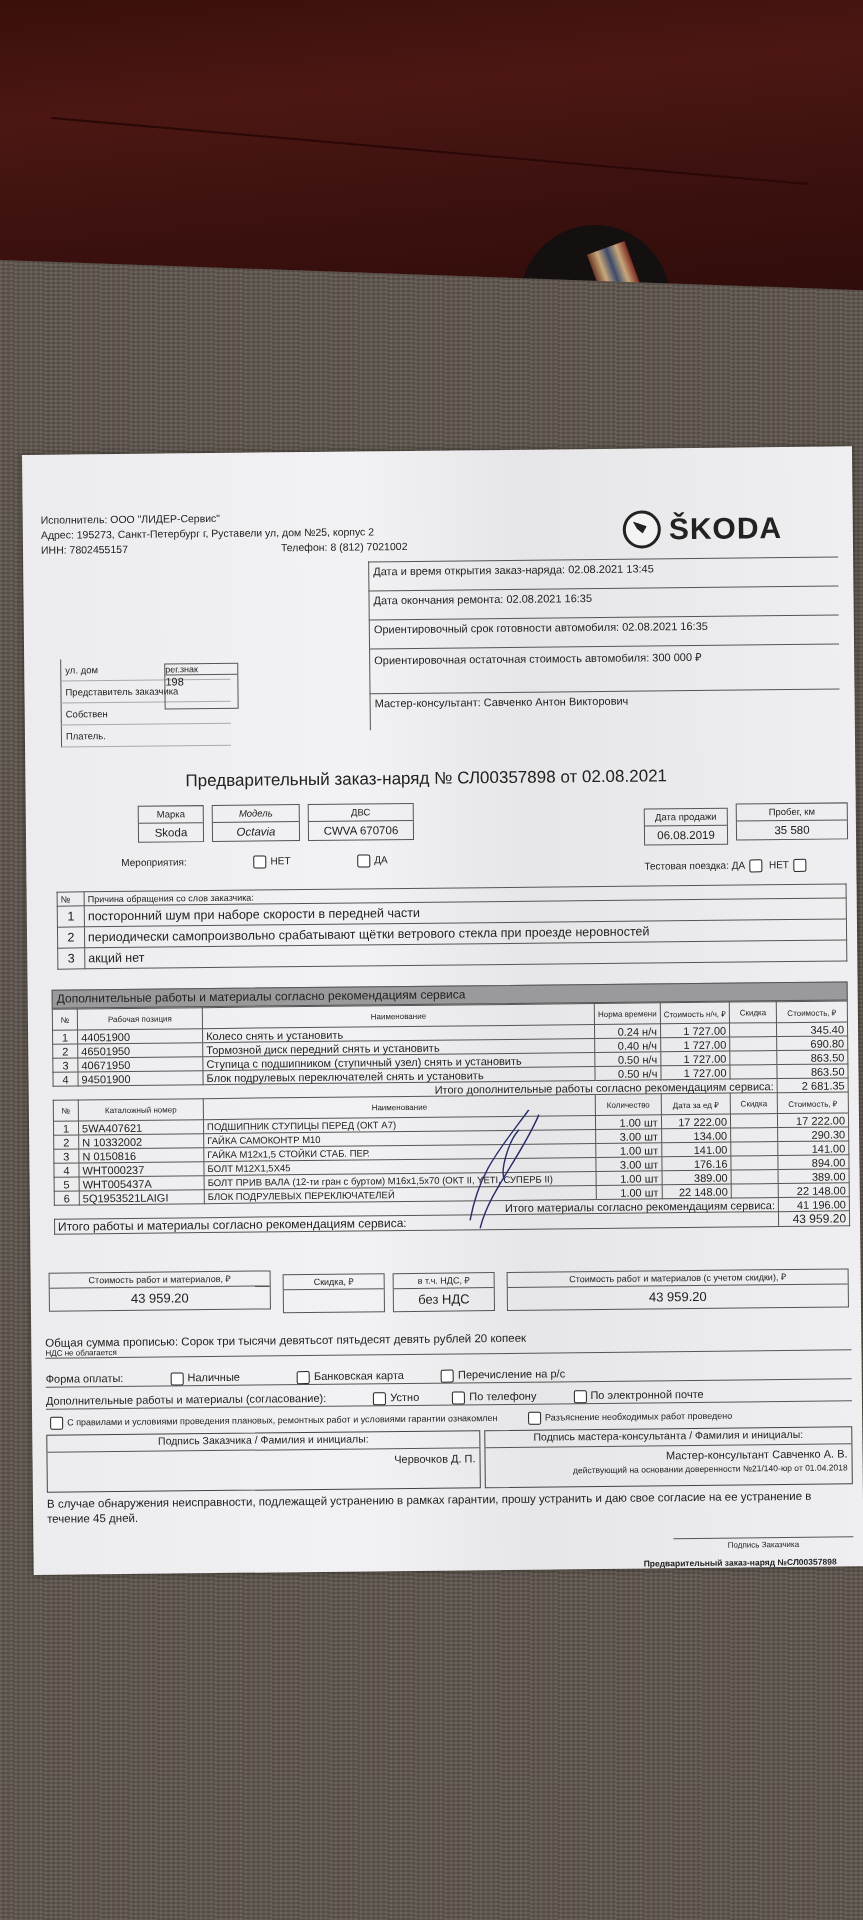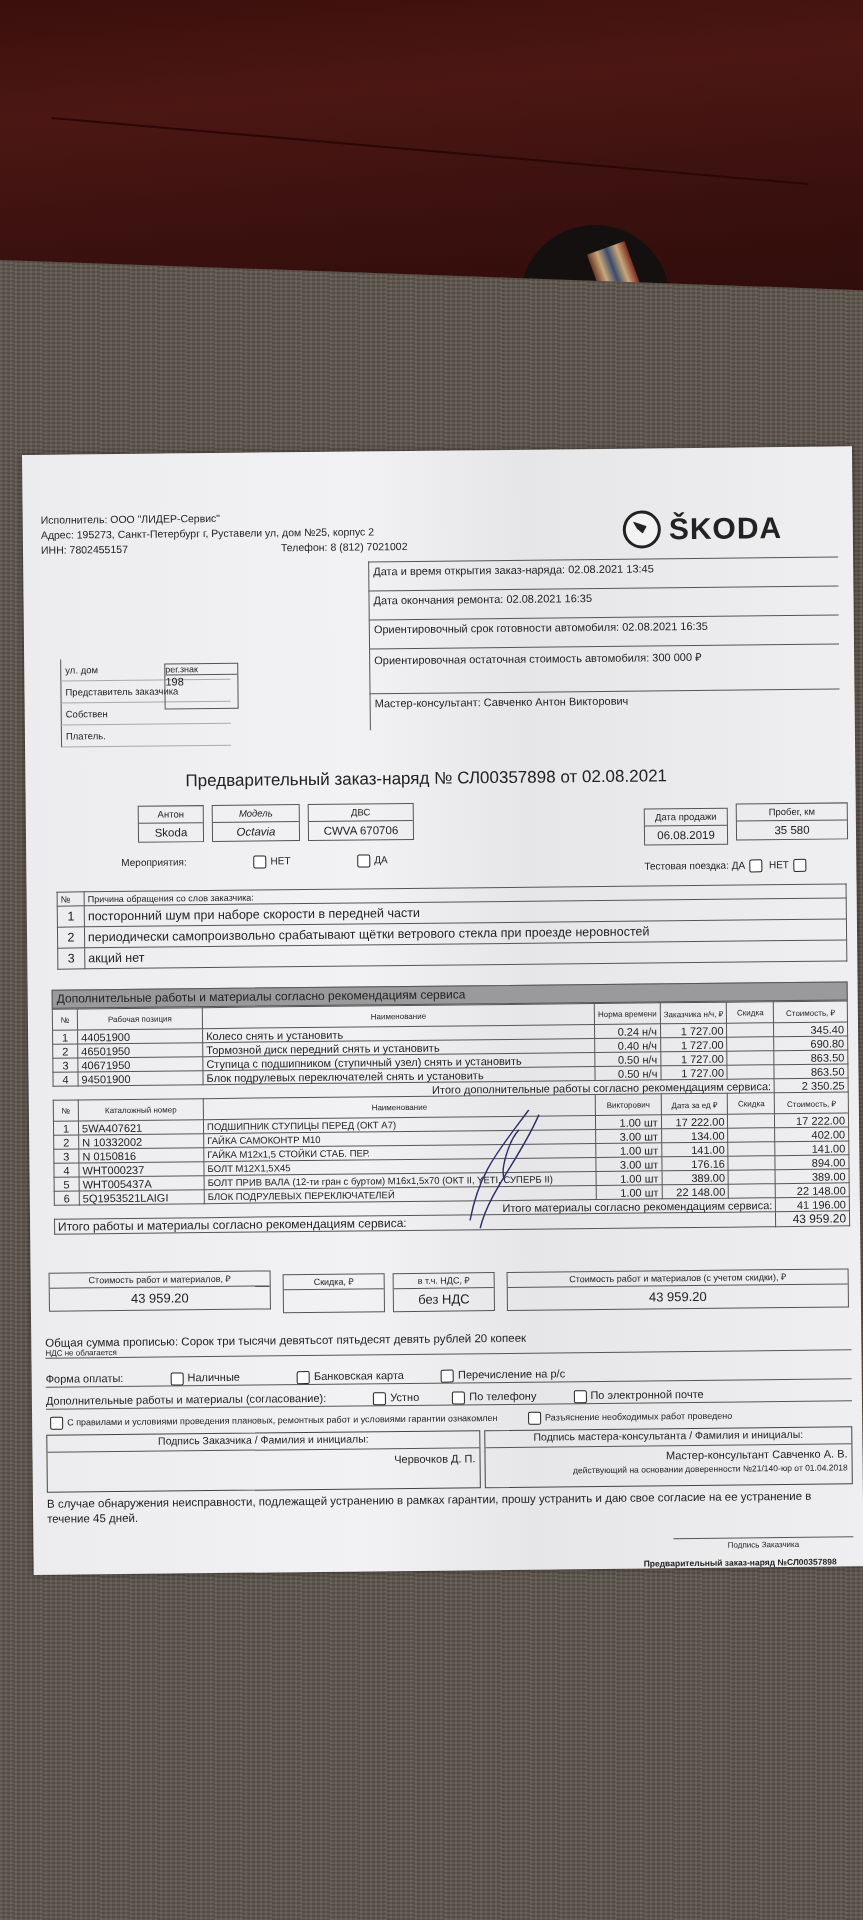--- a/index.html
+++ b/index.html
@@ -109,21 +109,21 @@
     <div>Платель.</div>
   </div>
   <div class="abs regbox">
     <div style="border-bottom:1px solid #555">рег.знак</div>
     <div style="font-size:11px">198</div>
   </div>
 
   <div class="abs title">Предварительный заказ-наряд № СЛ00357898 от 02.08.2021</div>
 
   <div class="carbox" style="left:112px;top:352px;width:64px;">
-    <div class="h">Антон</div>
+    <div class="h">Марка</div>
     <div class="v">Skoda</div>
   </div>
   <div class="carbox" style="left:186px;top:352px;width:86px;font-style:italic;">
     <div class="h">Модель</div>
     <div class="v">Octavia</div>
   </div>
   <div class="carbox" style="left:282px;top:352px;width:104px;">
     <div class="h">ДВС</div>
     <div class="v">CWVA 670706</div>
   </div>
@@ -170,21 +170,21 @@
 
   <div class="abs sec-title">Дополнительные работы и материалы согласно рекомендациям сервиса</div>
 
   <table class="abs work">
     <tbody>
         <tr>
       <th style="width:18px">№</th>
       <th style="width:118px">Рабочая позиция</th>
       <th style="width:385px">Наименование</th>
       <th style="width:50px">Норма времени</th>
-      <th style="width:58px">Заказчика н/ч, ₽</th>
+      <th style="width:58px">Стоимость н/ч, ₽</th>
       <th style="width:40px">Скидка</th>
       <th>Стоимость, ₽</th>
     </tr>
     <tr>
           <td class="c">1</td>
           <td>44051900</td>
           <td>Колесо снять и установить</td>
           <td class="r">0.24 н/ч</td>
           <td class="r">1 727.00</td>
           <td></td>
@@ -212,48 +212,48 @@
           <td class="c">4</td>
           <td>94501900</td>
           <td>Блок подрулевых переключателей снять и установить</td>
           <td class="r">0.50 н/ч</td>
           <td class="r">1 727.00</td>
           <td></td>
           <td class="r">863.50</td>
         </tr>
     <tr>
       <td colspan="6" class="r" style="border:none">Итого дополнительные работы согласно рекомендациям сервиса:</td>
-      <td class="r">2 350.25</td>
+      <td class="r">2 681.35</td>
     </tr>
     <tr>
       <th>№</th>
       <th>Каталожный номер</th>
       <th>Наименование</th>
-      <th>Викторович</th>
+      <th>Количество</th>
       <th>Дата за ед ₽</th>
       <th>Скидка</th>
       <th>Стоимость, ₽</th>
     </tr>
     <tr>
           <td class="c">1</td>
           <td>5WA407621</td>
           <td style="font-size:9.5px">ПОДШИПНИК СТУПИЦЫ ПЕРЕД (ОКТ А7)</td>
           <td class="r">1.00 шт</td>
           <td class="r">17 222.00</td>
           <td></td>
           <td class="r">17 222.00</td>
         </tr>
     <tr>
           <td class="c">2</td>
           <td>N  10332002</td>
           <td style="font-size:9.5px">ГАЙКА САМОКОНТР М10</td>
           <td class="r">3.00 шт</td>
           <td class="r">134.00</td>
           <td></td>
-          <td class="r">402.00</td>
+          <td class="r">290.30</td>
         </tr>
     <tr>
           <td class="c">3</td>
           <td>N  0150816</td>
           <td style="font-size:9.5px">ГАЙКА М12х1,5 СТОЙКИ СТАБ. ПЕР.</td>
           <td class="r">1.00 шт</td>
           <td class="r">141.00</td>
           <td></td>
           <td class="r">141.00</td>
         </tr>

